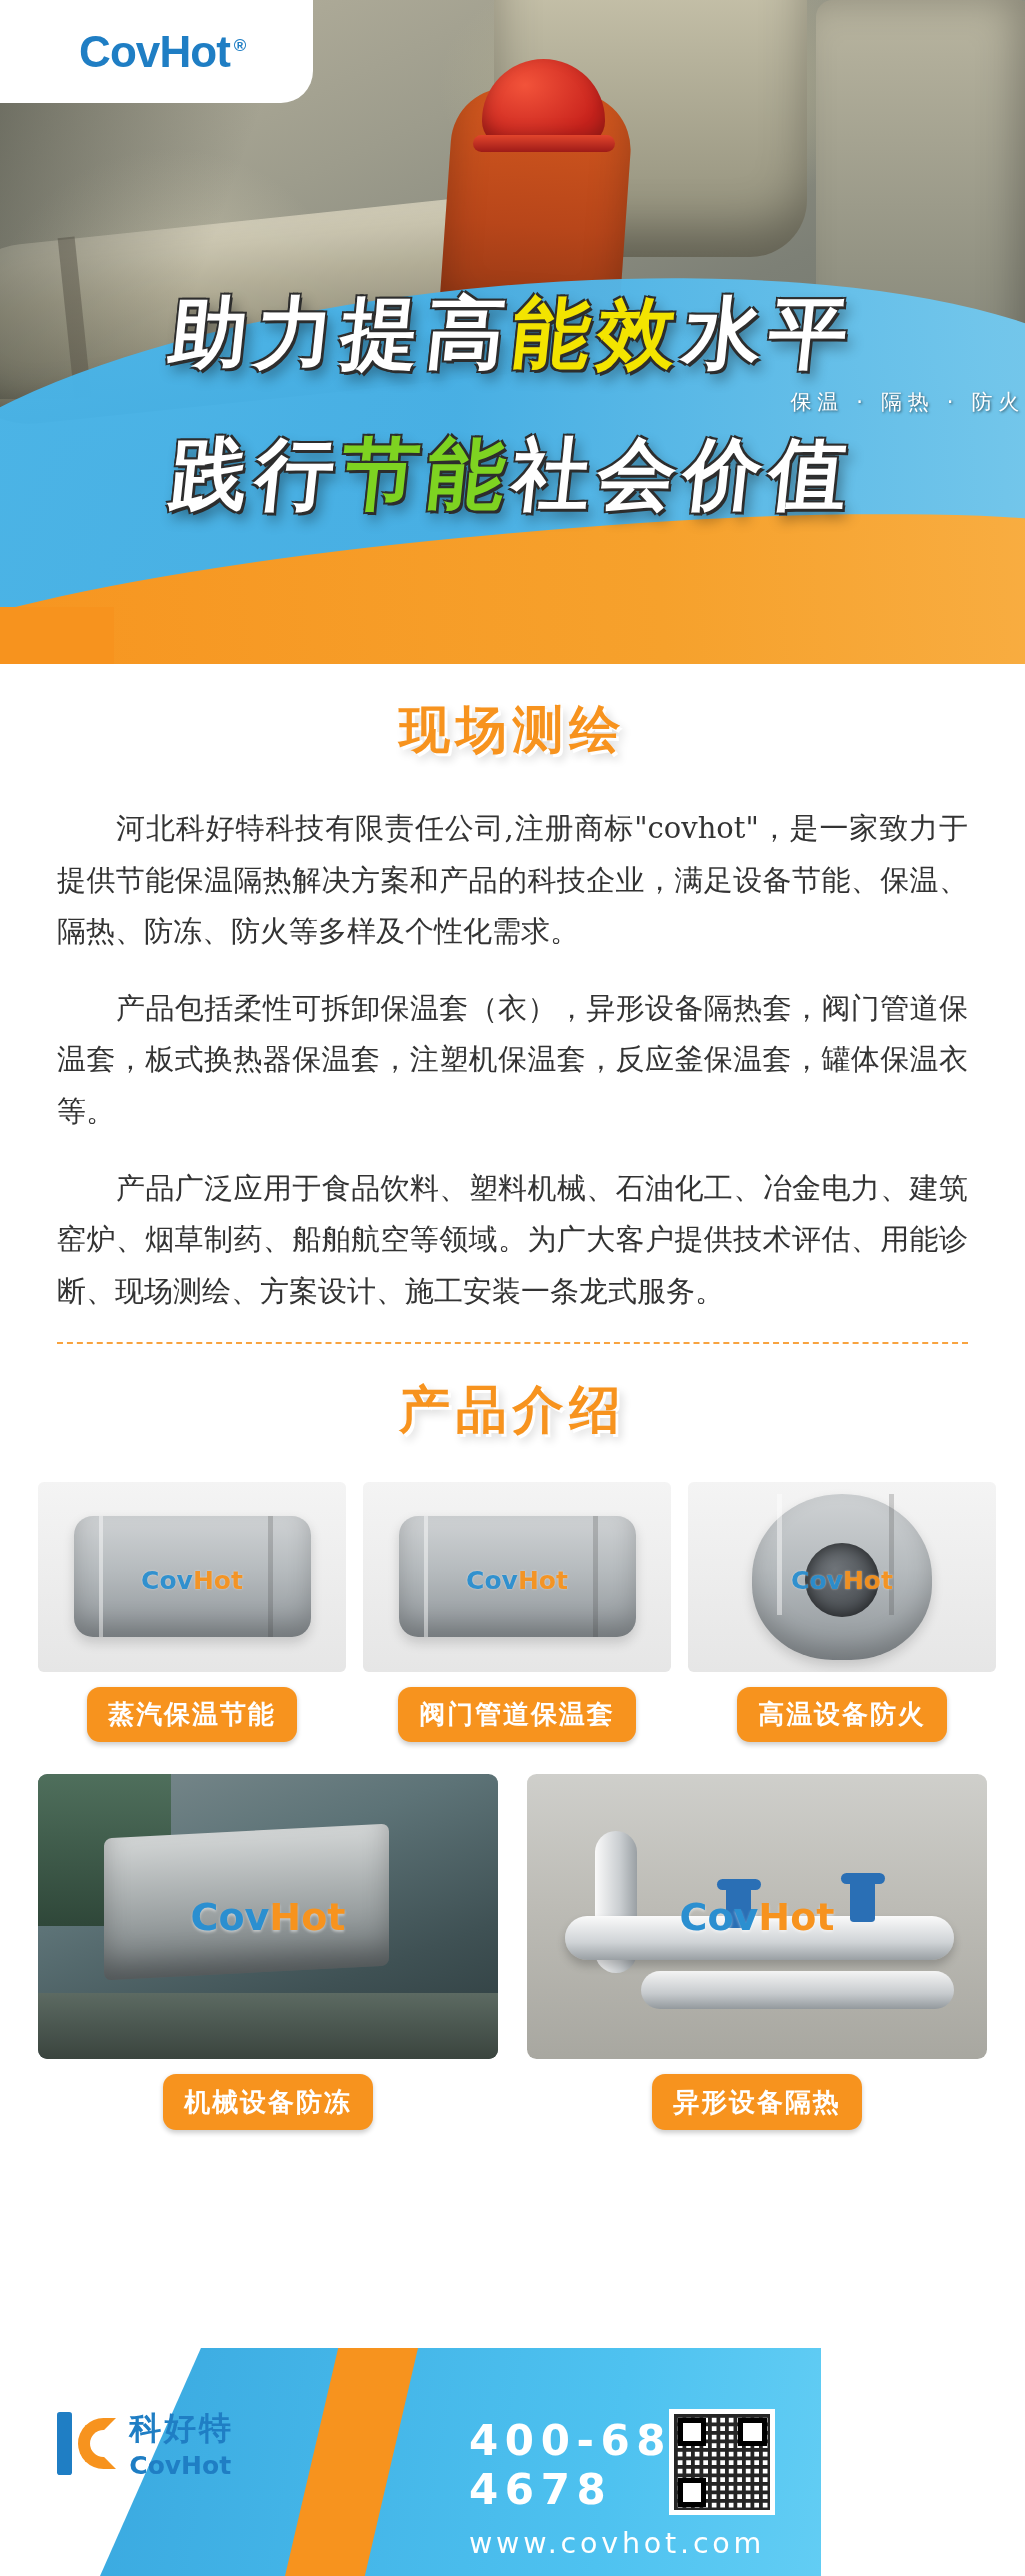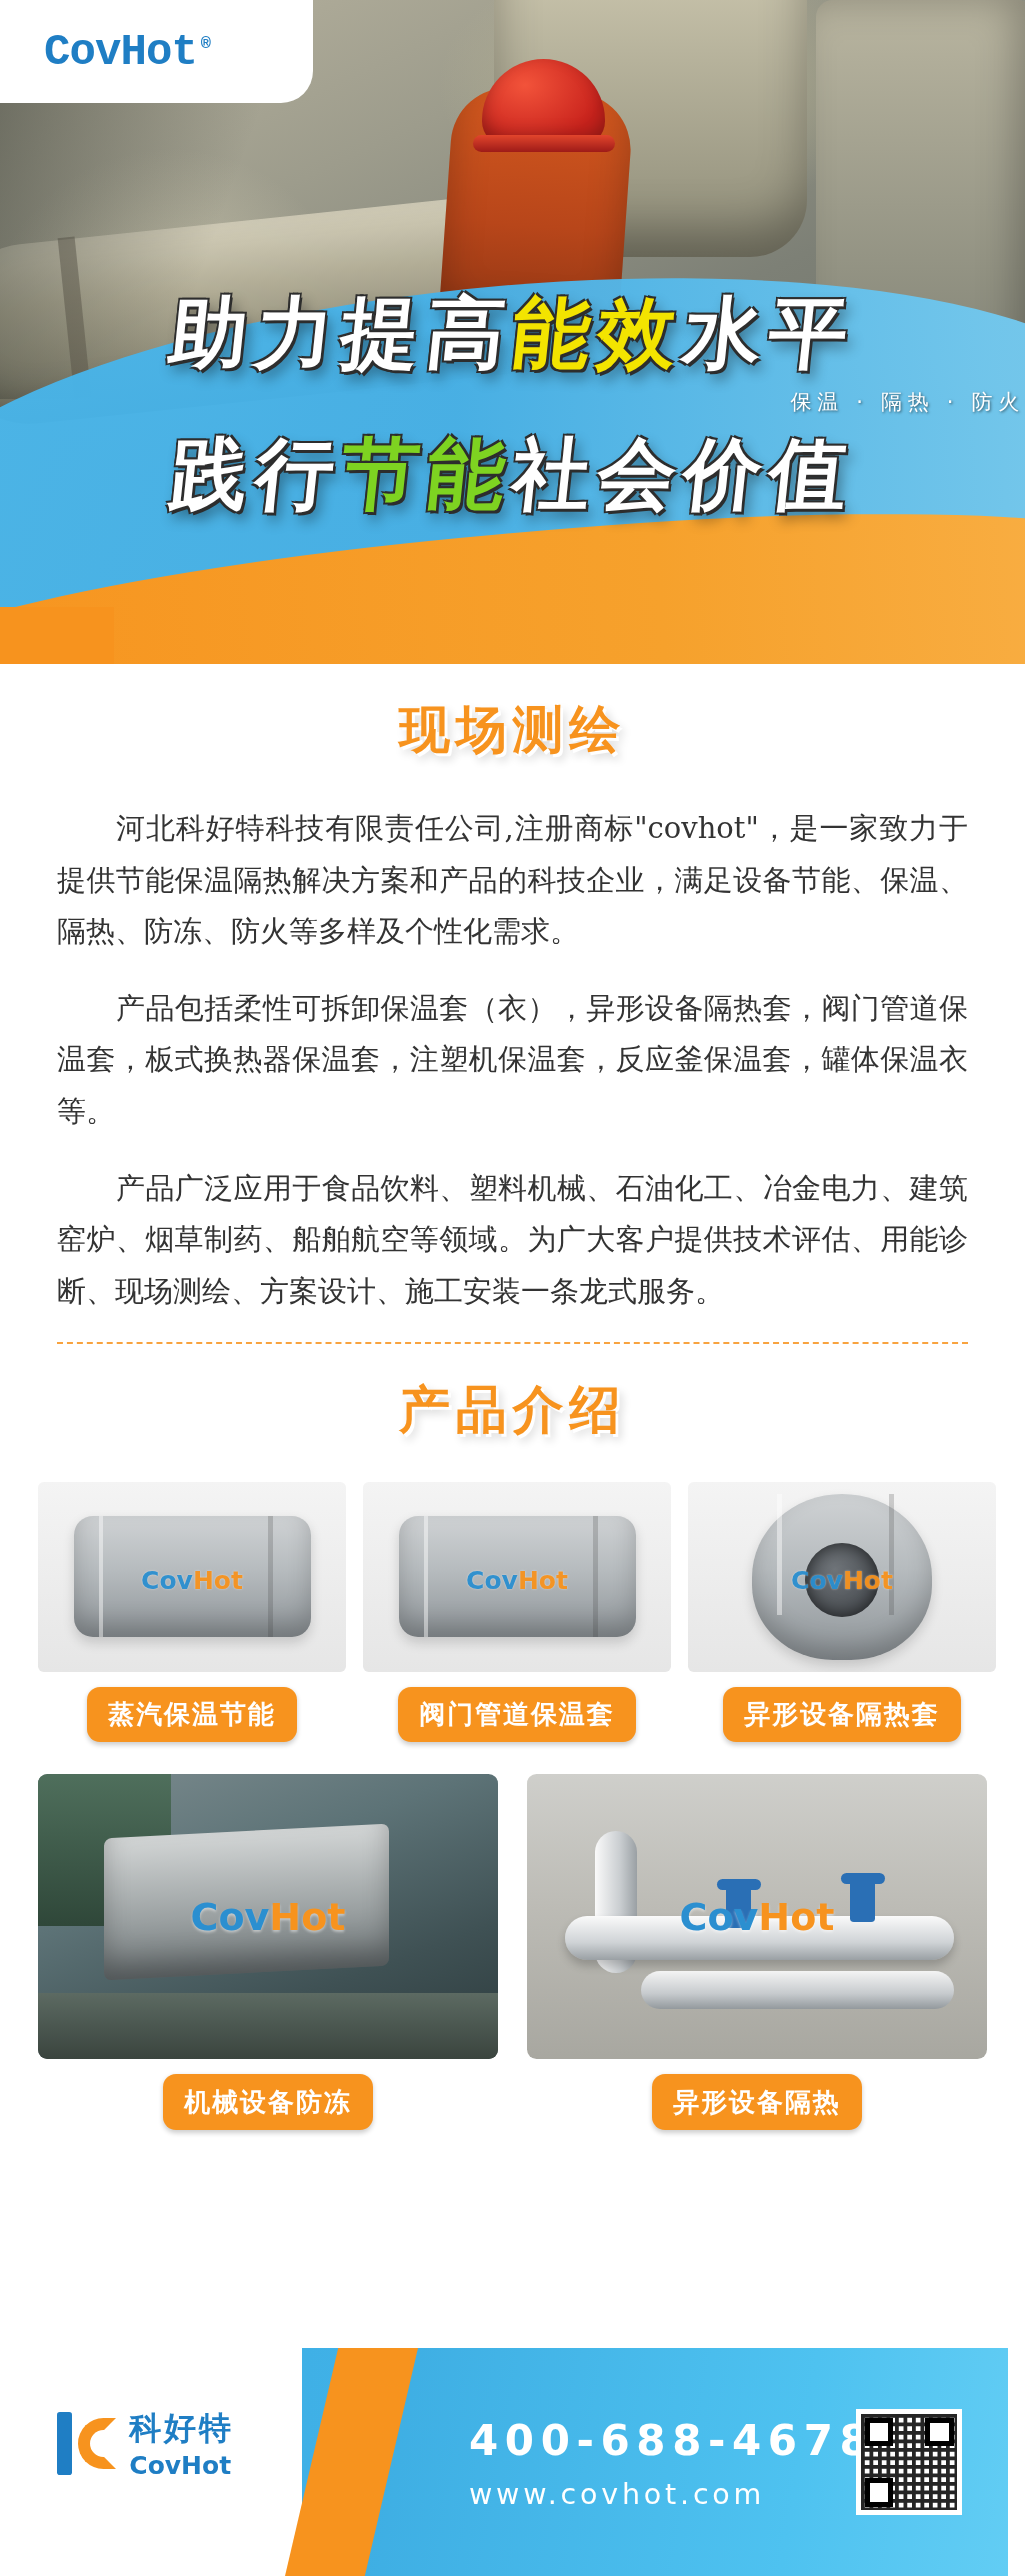--- a/index.html
+++ b/index.html
@@ -173,25 +173,26 @@
     left: 0; top: 0;
     width: 313px; height: 103px;
     background: #ffffff;
     border-radius: 0 0 32px 0;
     z-index: 10;
     display: flex;
     align-items: center;
     padding-left: 44px;
   }
   .logo-badge .logo-text {
-    font-family: Liberation Mono, monospace;
+    font-family: Liberation Sans, sans-serif;
     font-size: 44px;
     font-weight: bold;
     color: #1f7ec4;
     letter-spacing: -0.9px;
+    margin-left: 35px;
   }
   .logo-badge .reg {
     font-size: 17px;
     color: #1f7ec4;
     vertical-align: super;
     margin-left: 3.8px;
   }
 
   
   .section-title {
@@ -363,21 +364,21 @@
     font-size: 38px;
     color: #2b8fd0;
     text-shadow: 0 1.9px 2.8px rgba(255,255,255,.45);
   }
   .prod-img-lg .wm-lg .o { color:#f7931e; }
 
   
   .footer {
     position: absolute;
     left: 0; bottom: 0;
-    width: 1008px;
+    width: 821px;
     height: 228px;
     background: linear-gradient(90deg, #ffffff 0%, #ffffff 30%, #3fb0e6 30%, #4cc0ef 100%);
   }
   .footer .bluewrap {
     position:absolute; right:0; top:0; width:721px; height:228px;
     background: linear-gradient(100deg, #3aa9e0 0%, #4ec2f0 70%, #62cdf4 100%);
     clip-path: polygon(14% 0, 100% 0, 100% 100%, 0% 100%);
   }
   .footer .orange-tri {
     position:absolute; left:285px; top:0; width:133px; height:228px;
@@ -510,21 +511,21 @@
       </div>
 
       <div class="prod-card">
         <div class="prod-img">
           <div class="jacket round">
             <div class="hole"></div>
           </div>
           <div class="wm">Cov<span class="o">Hot</span></div>
         </div>
         <div class="cap-wrap">
-          <div class="prod-caption">异形设备隔热套</div>
+          <div class="prod-caption">高温设备防火</div>
         </div>
       </div>
 
     </div>
 
     <div class="prod-row2">
 
       <div class="prod-card-lg">
         <div class="prod-img-lg">
           <div class="scene-a">

